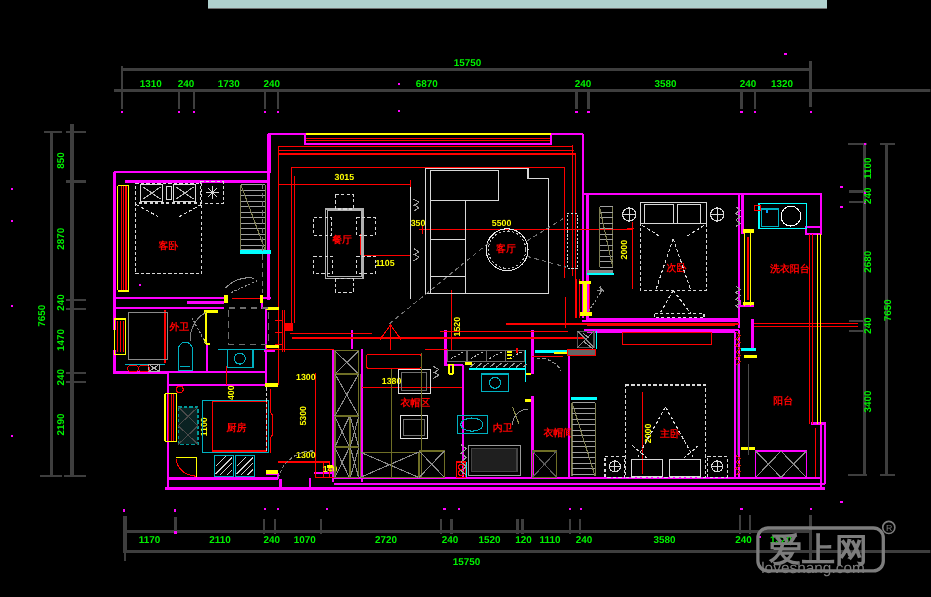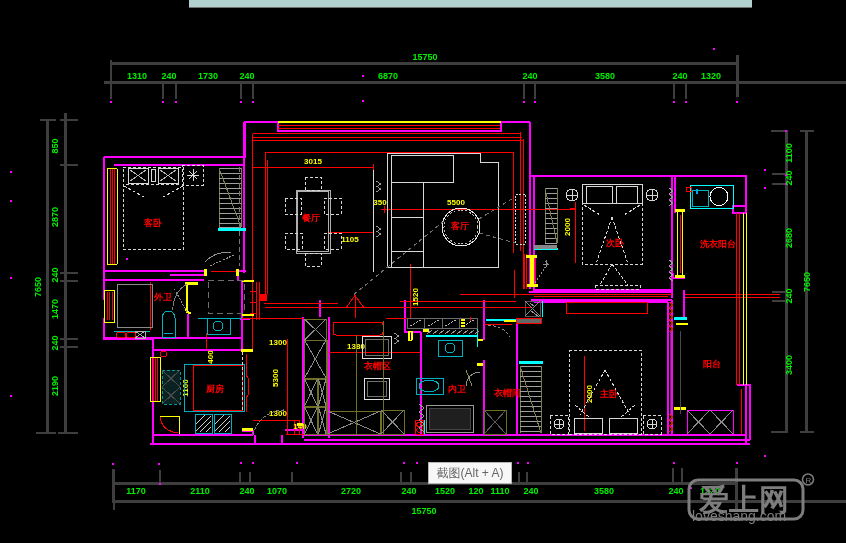--- a/index.html
+++ b/index.html
@@ -654,23 +654,20 @@
     <path d="M164,333 h9"></path>
     <ellipse cx="121" cy="335" rx="5" ry="3" stroke="#ff0000"></ellipse>
     <ellipse cx="131" cy="335" rx="5" ry="3" stroke="#ff0000"></ellipse>
     <circle cx="218" cy="326" r="5"></circle>
     <circle cx="450" cy="348" r="5"></circle>
     <ellipse cx="429" cy="386" rx="10" ry="6"></ellipse>
   </g>
 
 </svg>
 
-<div style="position:absolute;left:428px;top:462px;width:84px;height:22px;background:#f7f7f7;
-     border:1px solid #b5b5b5;box-sizing:border-box;color:#666;font-size:12px;line-height:20px;
-     text-align:center;">截图(Alt + A)</div>
 
 <div style="position:absolute;left:686px;top:477px;width:150px;height:60px;color:#7d7d7d;overflow:visible;">
   <svg width="150" height="60" style="overflow:visible;">
     <rect x="3" y="3" width="114" height="39" rx="9" fill="none" stroke="#7d7d7d" stroke-width="3"></rect>
     <text x="13" y="33" font-size="30" font-weight="bold" fill="#7d7d7d" font-family="Liberation Sans, sans-serif">爱上网</text>
     <circle cx="122" cy="2.5" r="5.5" fill="none" stroke="#7d7d7d" stroke-width="1.5"></circle>
     <text x="119.5" y="6" font-size="8" fill="#7d7d7d" font-family="Liberation Sans, sans-serif">R</text>
     <text x="6" y="43.5" font-size="14" fill="#7d7d7d" font-family="Liberation Sans, sans-serif">loveshang.com</text>
   </svg>
 </div>

